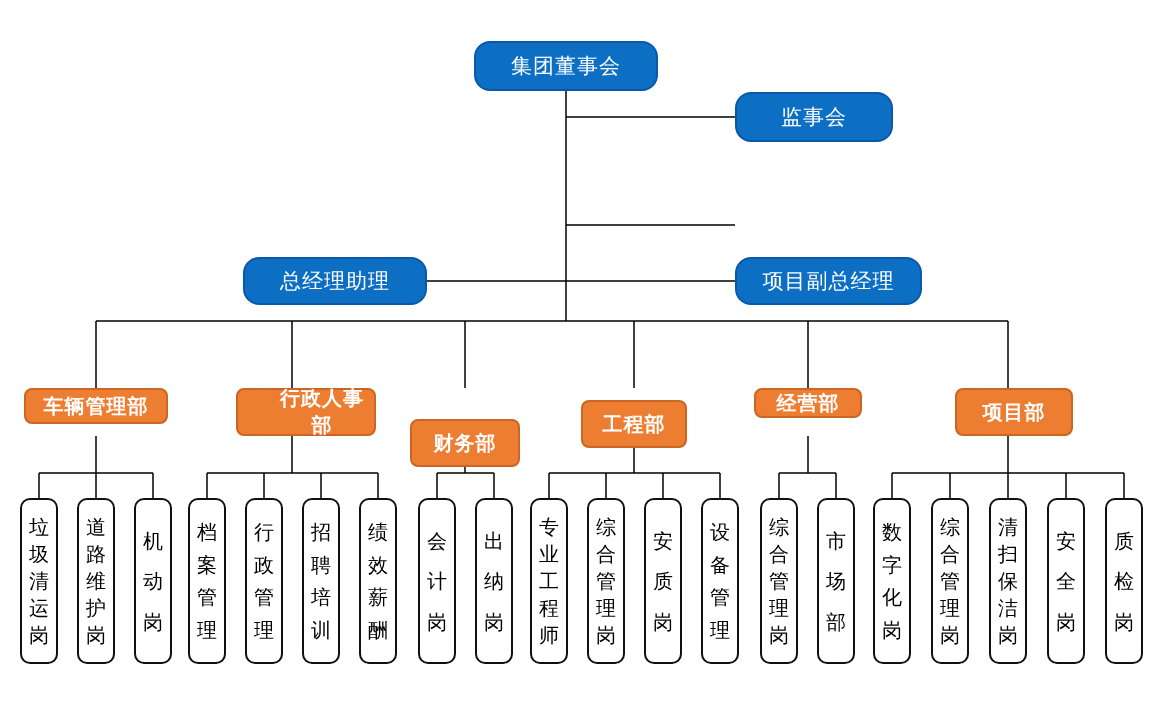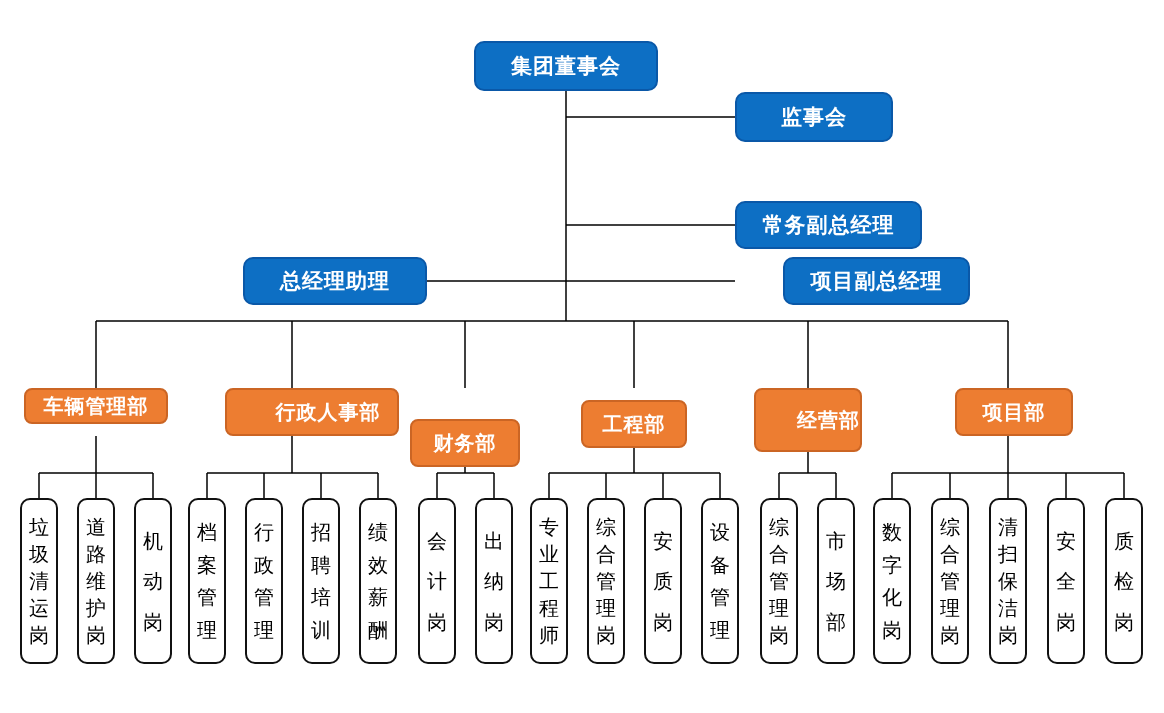--- a/index.html
+++ b/index.html
@@ -5,23 +5,23 @@
   html,body{margin:0;padding:0;background:#fff;}
   #canvas{
     position:relative;width:1164px;height:713px;background:#ffffff;
     font-family:"Liberation Sans","DejaVu Sans",sans-serif;overflow:hidden;
   }
   #wires{position:absolute;left:0;top:0;pointer-events:none;}
   .node{position:absolute;box-sizing:border-box;display:flex;align-items:center;justify-content:center;}
   .exec{
     background:var(--exec-fill,#0d6fc4);
     border:2px solid var(--exec-border,#0a58a8);
-    border-radius:10px;
+    border-radius:16px;
     color:var(--exec-text,#ffffff);
-    font-size:21px;font-weight:bold;letter-spacing:1px;
+    font-size:21px;font-weight:normal;letter-spacing:1px;
   }
   .dept{
     background:var(--dept-fill,#ed7d31);
     border:2px solid var(--dept-border,#cb6524);
     border-radius:8px;
     color:var(--dept-text,#ffffff);
     font-size:20px;font-weight:bold;letter-spacing:1px;
   }
   .pos{
     background:var(--pos-fill,#ffffff);
@@ -88,29 +88,26 @@
 
   <div class="node exec" style="left:474px;top:41px;width:184px;height:50px;">
     <span class="lbl">集团董事会</span>
   </div>
 
   <div class="node exec" style="left:735px;top:92px;width:158px;height:50px;">
     <span class="lbl">监事会</span>
   </div>
 
 
-  <div class="node exec" style="left:735px;top:201px;width:187px;height:48px;">
-    <span class="lbl">常务副总经理</span>
-  </div>
 
   <div class="node exec" style="left:243px;top:257px;width:184px;height:48px;">
     <span class="lbl">总经理助理</span>
   </div>
 
-  <div class="node exec" style="left:735px;top:257px;width:187px;height:48px;margin-left:48px;">
+  <div class="node exec" style="left:735px;top:257px;width:187px;height:48px;">
     <span class="lbl">项目副总经理</span>
   </div>
 
   <div id="generated-nodes">
       <div class="node dept" style="left: 24px; top: 388px; width: 144px; height: 36px;">
         <span class="lbl">车辆管理部</span>
       </div>
       <div class="node pos" style="left: 20px; top: 498px; width: 38px; height: 166px;">
         <span>垃</span>
         <span>圾</span>
@@ -123,21 +120,21 @@
         <span>路</span>
         <span>维</span>
         <span>护</span>
         <span>岗</span>
       </div>
       <div class="node pos" style="left: 134px; top: 498px; width: 38px; height: 166px;">
         <span>机</span>
         <span>动</span>
         <span>岗</span>
       </div>
-      <div class="node dept" style="left: 225px; top: 388px; width: 174px; height: 48px; padding-left: 32px;">
+      <div class="node dept" style="left: 236px; top: 388px; width: 140px; height: 48px; padding-left: 32px;">
         <span class="lbl">行政人事部</span>
       </div>
       <div class="node pos" style="left: 188px; top: 498px; width: 38px; height: 166px;">
         <span>档</span>
         <span>案</span>
         <span>管</span>
         <span>理</span>
       </div>
       <div class="node pos" style="left: 245px; top: 498px; width: 38px; height: 166px;">
         <span>行</span>
@@ -191,21 +188,21 @@
         <span>安</span>
         <span>质</span>
         <span>岗</span>
       </div>
       <div class="node pos" style="left: 701px; top: 498px; width: 38px; height: 166px;">
         <span>设</span>
         <span>备</span>
         <span>管</span>
         <span>理</span>
       </div>
-      <div class="node dept" style="left: 754px; top: 388px; width: 108px; height: 64px; justify-content: flex-end;">
+      <div class="node dept" style="left: 754px; top: 388px; width: 108px; height: 30px;">
         <span class="lbl">经营部</span>
       </div>
       <div class="node pos" style="left: 760px; top: 498px; width: 38px; height: 166px;">
         <span>综</span>
         <span>合</span>
         <span>管</span>
         <span>理</span>
         <span>岗</span>
       </div>
       <div class="node pos" style="left: 817px; top: 498px; width: 38px; height: 166px;">

